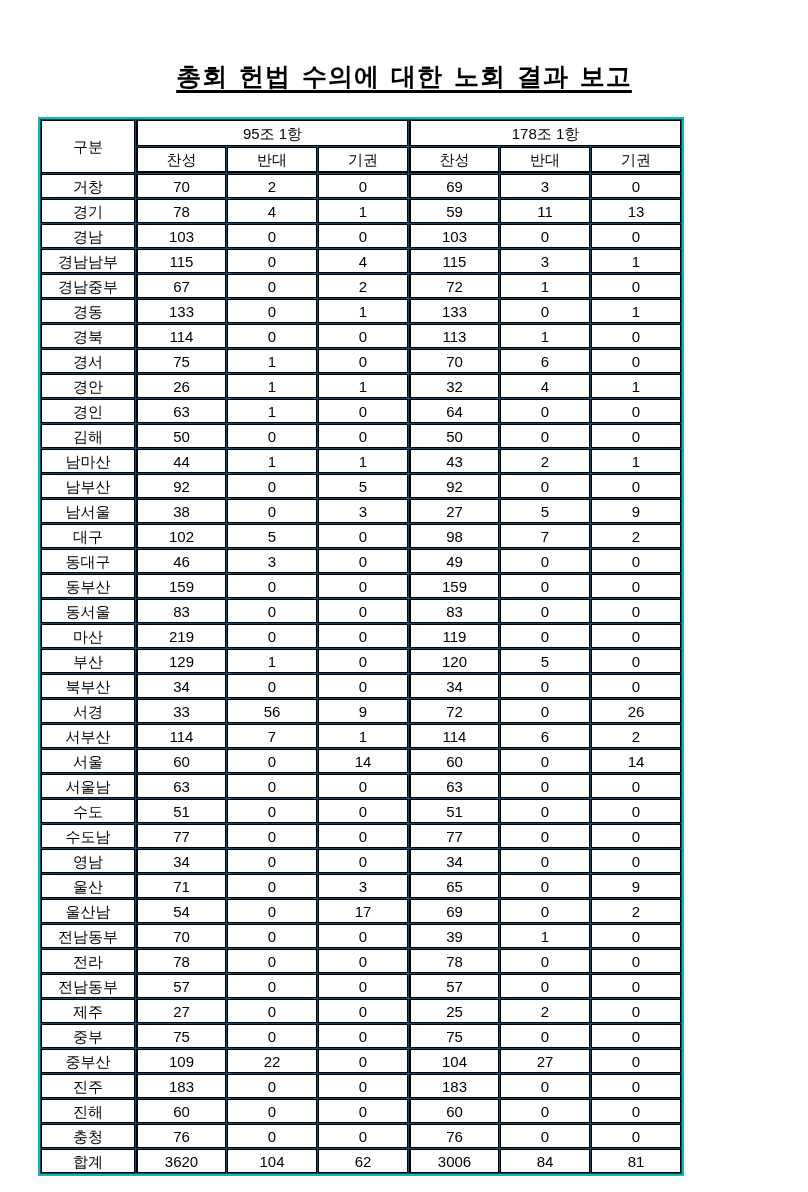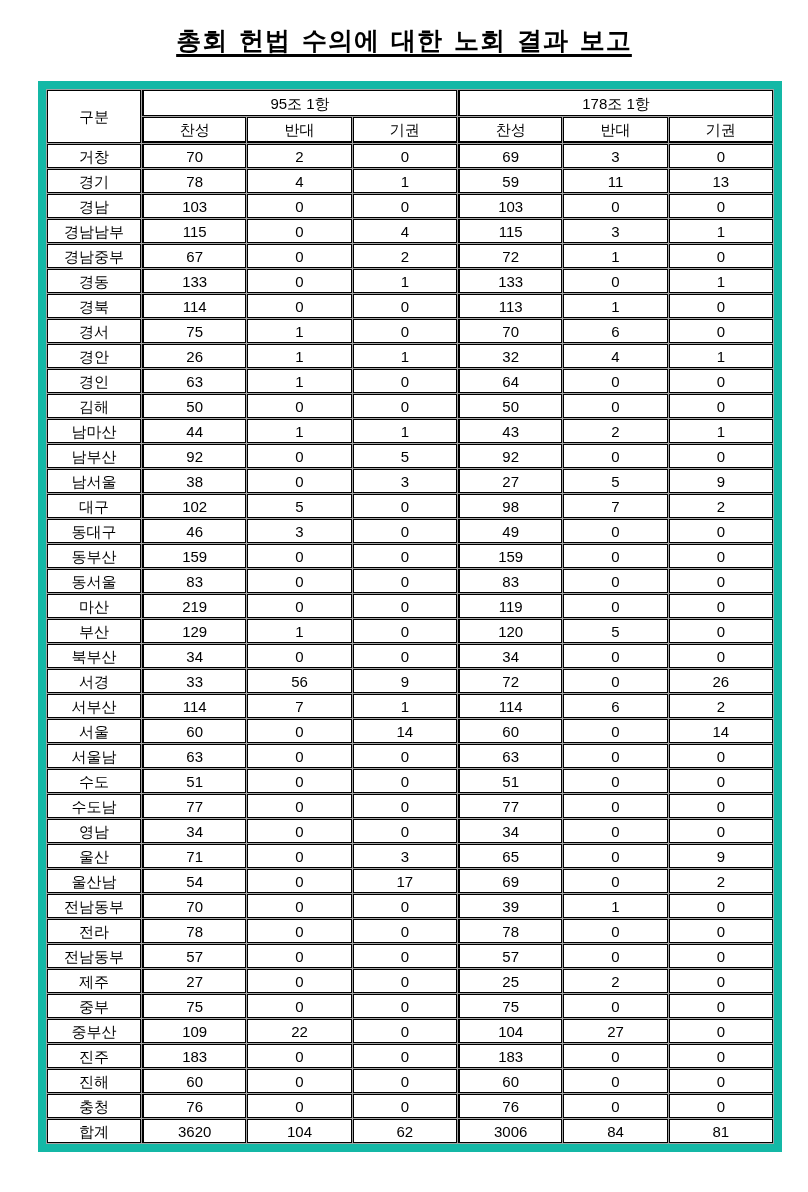--- a/index.html
+++ b/index.html
@@ -23,29 +23,30 @@
   .title {
     text-align: center;
     padding-top: 24px;
     font-size: 25px;
     font-weight: 800;
     letter-spacing: 1px;
     word-spacing: 3px;
     text-decoration: underline;
     text-decoration-thickness: 2.5px;
     text-underline-offset: 5px;
+    margin-top: 36px;
   }
   table.results {
     margin: 24px 0 0 38px;
-    width: 744px;
+    width: 646px;
     table-layout: fixed;
     border-collapse: separate;
     border-spacing: 1px;
-    border: 8px solid #14b8a6;
-    background: #a3a3a3;
+    border: 2px solid #14b8a6;
+    background: #0c4a6e;
   }
   col.c-name { width: 94px; }
   th, td {
     border: 1px solid #000000;
     background: #ffffff;
     text-align: center;
     vertical-align: middle;
     padding: 0;
     font-size: 15px;
     font-weight: 400;

